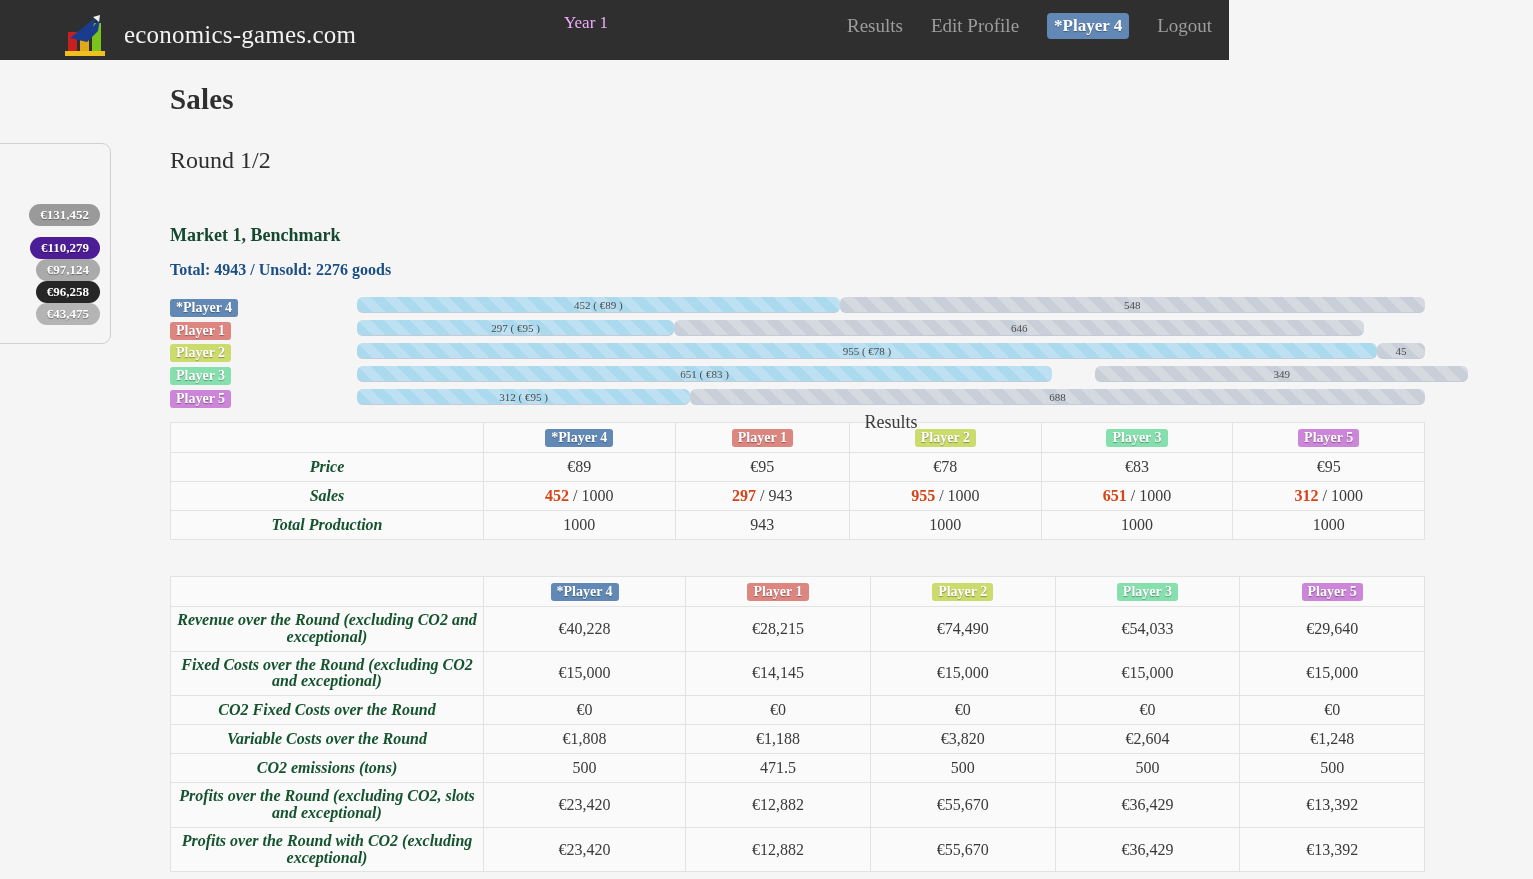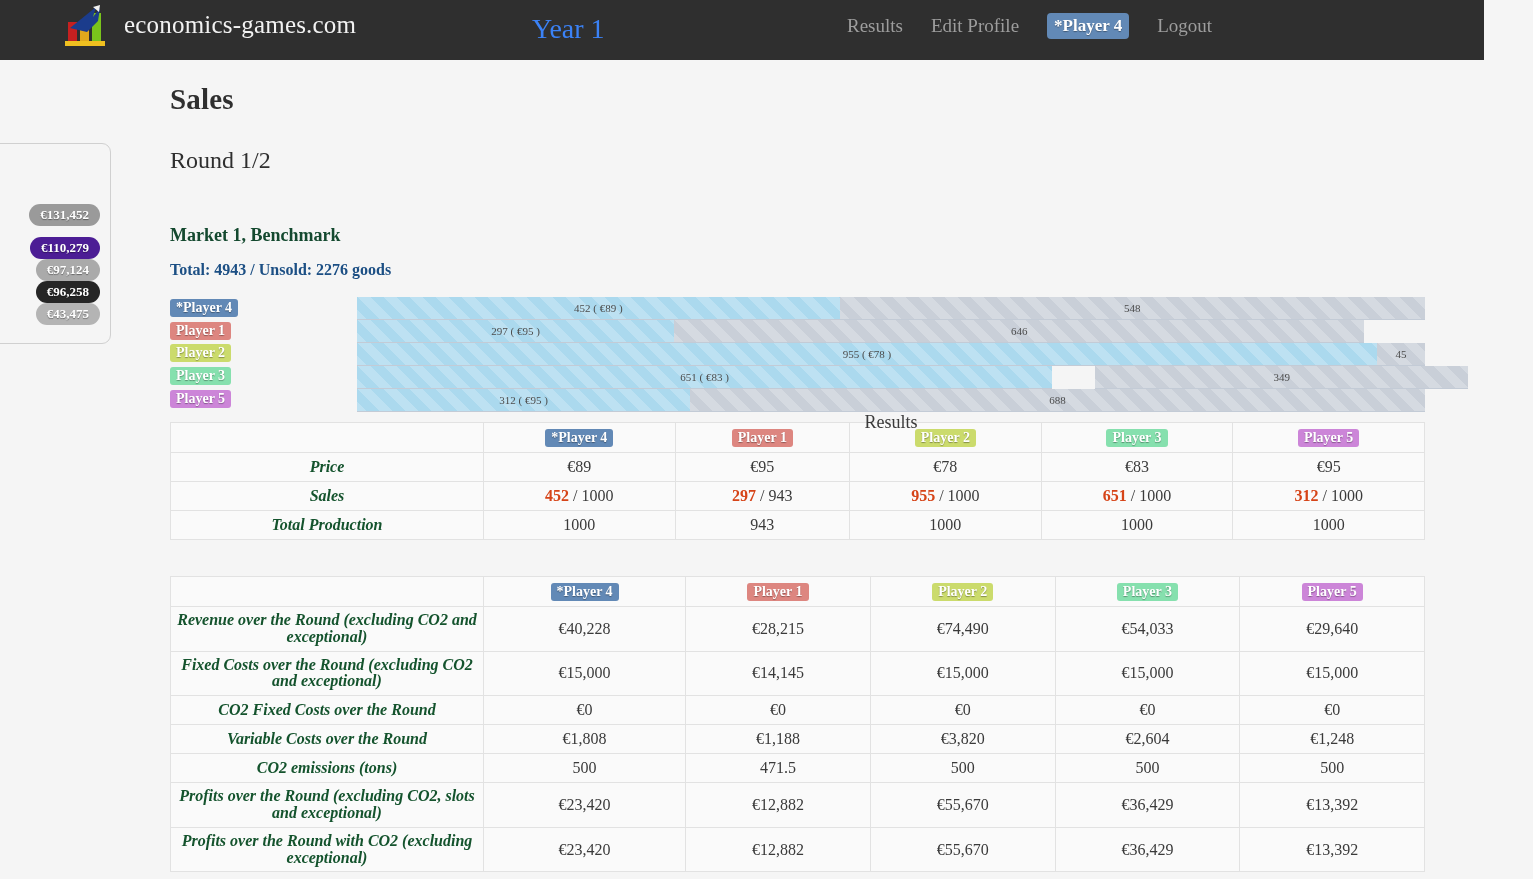--- a/index.html
+++ b/index.html
@@ -8,33 +8,33 @@
     width:1533px; height:879px;
     background:#f5f5f5;
     font-family:"Liberation Serif", "DejaVu Serif", serif;
     color:#333;
     overflow:hidden;
     position:relative;
   }
 
   
   .navbar{
-    position:absolute; top:0; left:0; width:1484px; height:60px;
+    position:absolute; top:0; left:0; width:1229px; height:60px;
     background:#2f2f2f;
-    display:flex; align-items:flex-start;
+    display:flex; align-items:flex-end;
   }
   .brand{ display:flex; align-items:center; margin-left:60px; }
   .logo{ width:50px; height:50px; position:relative; }
   .brand-text{
     color:#f2f2f2; font-size:25px; margin-left:14px; letter-spacing:.2px;
     font-family:"Liberation Serif","DejaVu Serif",serif;
   }
   .year{
-    position:absolute; left:532px; top:13px;
-    color:#3b82f6; font-size:28px;
+    position:absolute; left:564px; top:13px;
+    color:#f0abfc; font-size:17px;
   }
   .navlinks{ position:absolute; left:833px; top:13px; display:flex; align-items:center; gap:0; }
   .navlinks a{
     color:#9d9d9d; font-size:19px; text-decoration:none; padding:0 14px;
     white-space:nowrap;
   }
   .navlinks a.active-player{
     background:#6289b6; color:#ffffff; border-radius:4px; padding:3px 7px;
     margin:0 14px; font-size:17px; font-weight:bold;
     text-shadow:0 1px 1px rgba(0,0,0,.35);
@@ -91,24 +91,24 @@
     white-space:nowrap;
   }
   .label-row{ height:22.6px; display:flex; align-items:center; }
   .bars{
     position:absolute; left:187px; top:0; width:1068px; height:115px;
   }
   .bar-row{
     position:relative; height:23px; width:100%;
   }
   .seg{
-    position:absolute; top:0; height:23px;
+    position:absolute; top:0; height:16px;
     display:flex; align-items:center; justify-content:center;
     font-size:11px; color:#4c4c4c;
-    overflow:hidden; white-space:nowrap;
+    overflow:hidden; white-space:nowrap;border-radius:6px;
   }
   .seg-sold{
     left:0;
     background-color:#abd9ee;
     background-image:linear-gradient(45deg,
       rgba(255,255,255,.22) 25%, transparent 25%, transparent 50%,
       rgba(255,255,255,.22) 50%, rgba(255,255,255,.22) 75%,
       transparent 75%, transparent);
     background-size:26px 26px;
     border-bottom:1px solid #c3cbd6;

